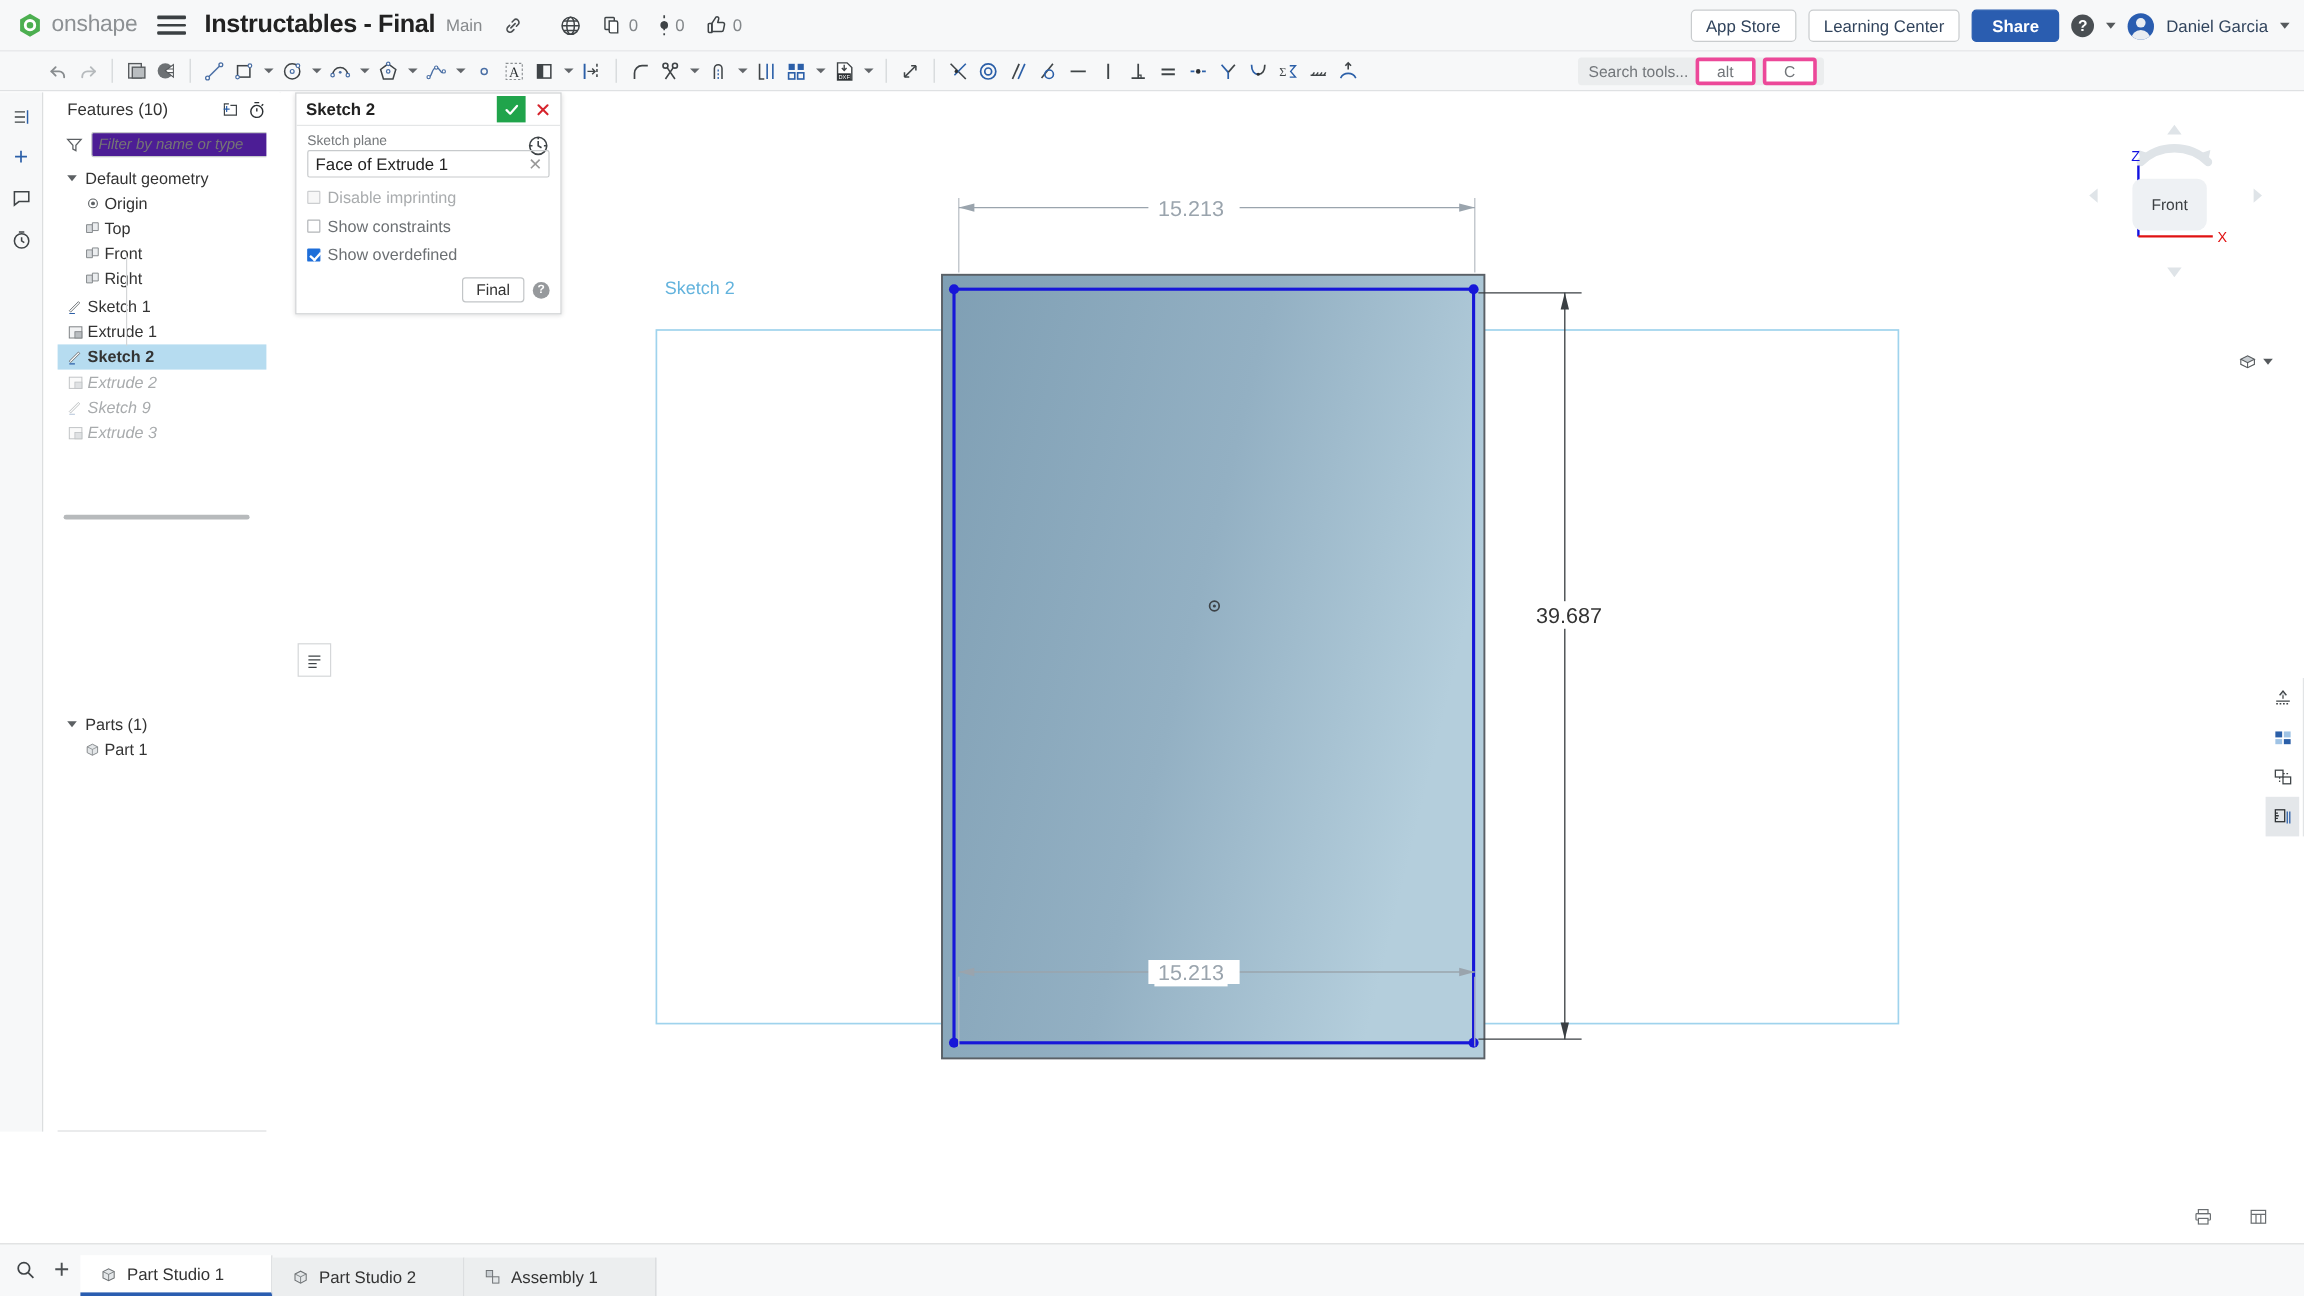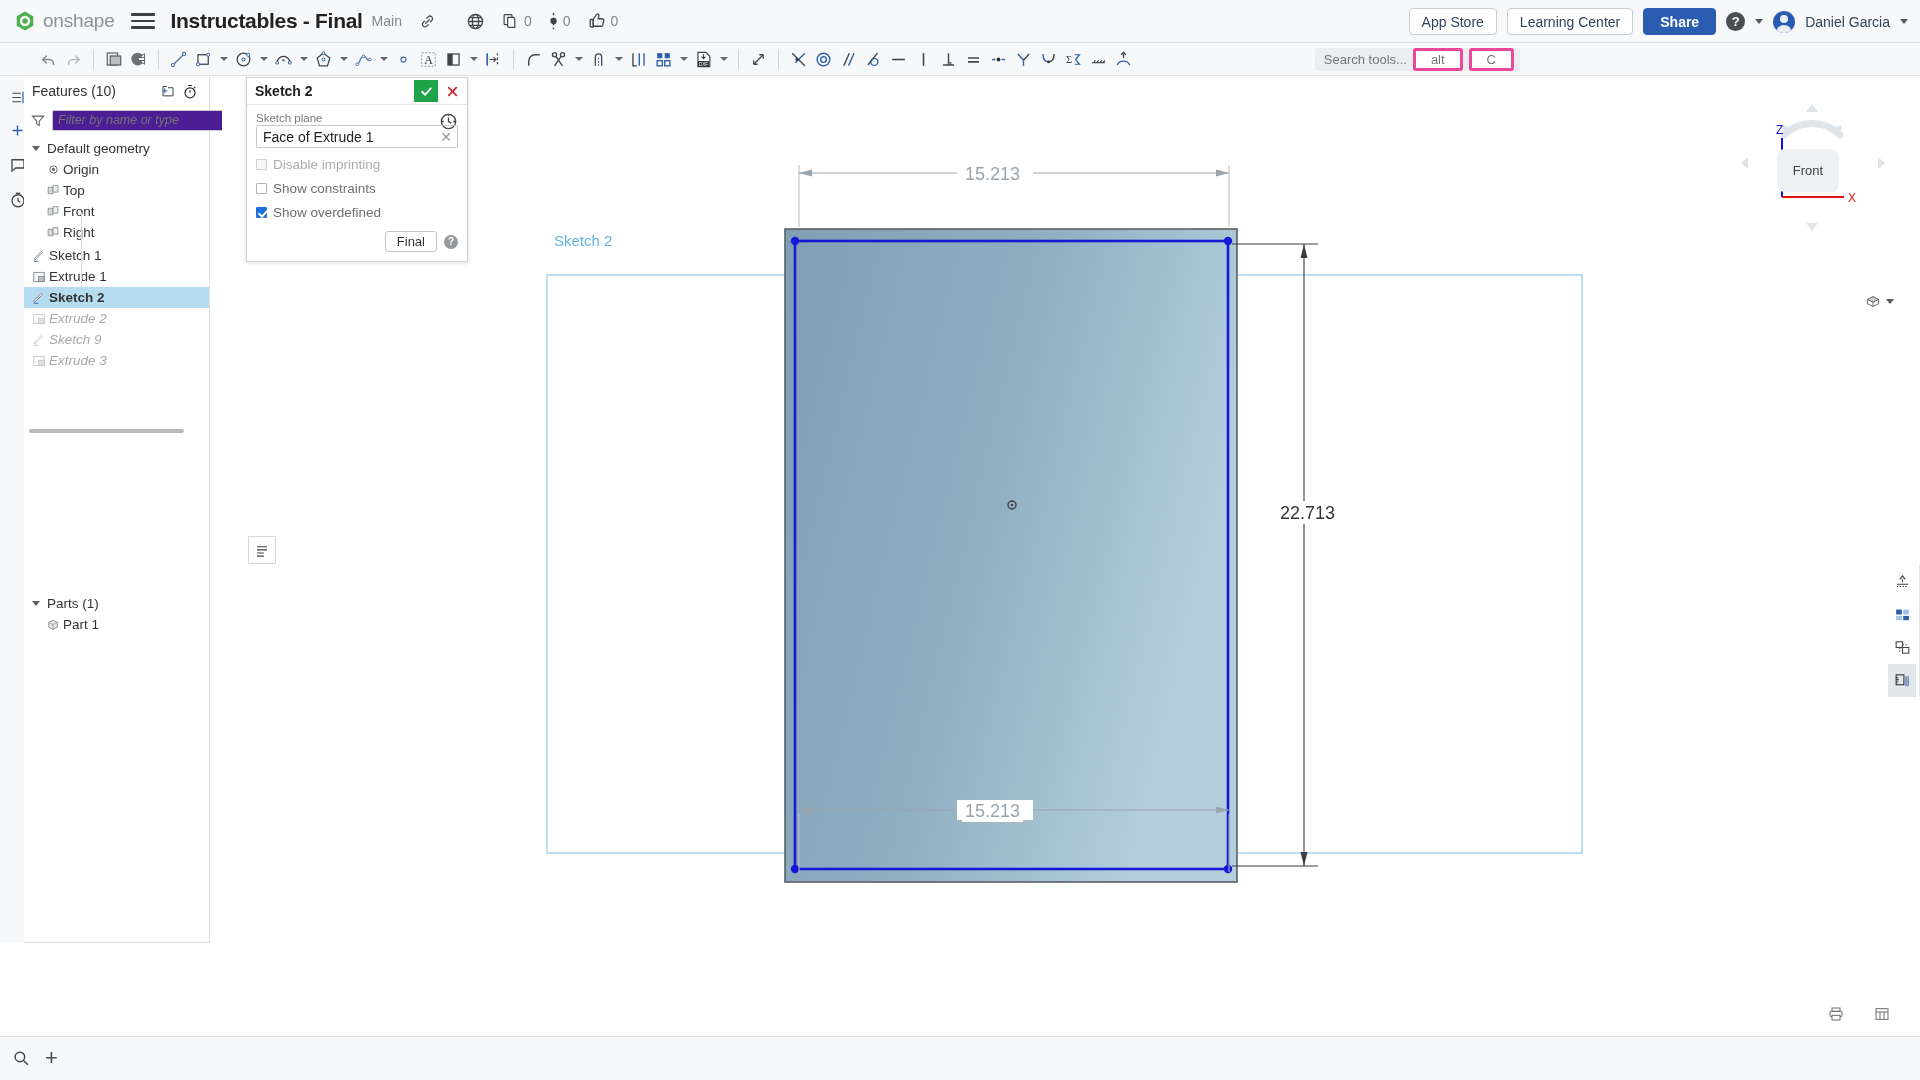--- a/index.html
+++ b/index.html
@@ -66,21 +66,21 @@
   .searchbox {
     position:absolute; right:400px; top:5px; height:23px;
     background:#ebedee; border-radius:3px; display:flex; align-items:center;
     padding:0 6px 0 9px; gap:6px; cursor:text;
   }
   .searchbox span { font-size:13px;color:#72767a; }
   .kbd { border:3px solid #ec4899;background:#fff;border-radius:3px;font-size:10px;color:#55595c;padding:1px 15px; }
 
   
   .leftpanel {
-    position:absolute; left:24px; top:77px; width:186px; height:866px;
+    position:absolute; left:48px; top:77px; width:186px; height:866px;
     background:#fff; border-right:1px solid #dcdedf;
   }
   .lp-header { height:28px; display:flex; align-items:center; padding:0 8px; }
   .lp-title { font-size:14px; color:#333; flex:1; }
   .lp-hicon { width:22px;height:22px;display:flex;align-items:center;justify-content:center;cursor:pointer;}
   .lp-filter { height:30px; display:flex; align-items:center; padding:0 6px; gap:6px; }
   .funnel { width:16px;height:15px;cursor:pointer;flex:none;}
   .filter-input {
     flex:1; height:21px; border:1px solid #c7cacc; border-radius:2px;
     font-size:12.5px; font-style:italic; color:#9a9ea1; padding:0 5px;
@@ -711,21 +711,21 @@
     <line x1="1010" y1="167" x2="1096" y2="167" stroke="#3a3f43" stroke-width="1"></line>
     <line x1="1010" y1="789" x2="1096" y2="789" stroke="#3a3f43" stroke-width="1"></line>
     <line x1="1082" y1="167" x2="1082" y2="789" stroke="#3a3f43" stroke-width="1.1"></line>
     <path d="M1082 167 L1078.5 181 L1085.5 181 Z" fill="#3a3f43"></path>
     <path d="M1082 789 L1078.5 775 L1085.5 775 Z" fill="#3a3f43"></path>
     <rect x="1052" y="424" width="62" height="22" fill="#fff"></rect>
   </svg>
 
   <div class="dimtext" style="left:740px;top:87px;color:#9aa4ad;">15.213</div>
   <div class="dimtext" style="left:740px;top:724px;color:#9aa4ad;">15.213</div>
-  <div class="dimtext" style="left:1055px;top:426px;color:#333;">22.713</div>
+  <div class="dimtext" style="left:1055px;top:426px;color:#333;">39.687</div>
 
   <div class="sketch-label" style="left:332px;top:155px;">Sketch 2</div>
 
   <div class="panel-toggle" style="left:26px;top:459px;">
     <svg width="16" height="15" viewBox="0 0 24 24" fill="none" stroke="#3f4447" stroke-width="1.7">
         <path d="M4 6h16M4 11h16M4 16h11M4 21h11"></path>
       </svg>
   </div>
 
   <div class="vc">
@@ -857,13 +857,36 @@
 <div class="bottombar">
   <div class="bb-left">
     <div class="bb-ico">
       <svg width="19" height="19" viewBox="0 0 24 24" fill="none" stroke="#3f4447" stroke-width="1.8">
           <circle cx="10" cy="10" r="6"></circle>
           <path d="M14.5 14.5 20 20"></path>
         </svg>
     </div>
     <div class="plus">+</div>
   </div>
+  <div style="display:flex;align-items:flex-end;">
+    <div class="tab active">
+      <svg width="15" height="14" viewBox="0 0 24 24">
+          <path d="M4 8 12 4l8 4v9l-8 4-8-4z" fill="#e4e7e9" stroke="#6e7275" stroke-width="1.5"></path>
+          <path d="M4 8l8 4 8-4M12 12v9" stroke="#6e7275" stroke-width="1.2" fill="none"></path>
+        </svg>
+      <span>Part Studio 1</span>
+    </div>
+    <div class="tab">
+      <svg width="15" height="14" viewBox="0 0 24 24">
+          <path d="M4 8 12 4l8 4v9l-8 4-8-4z" fill="#e4e7e9" stroke="#6e7275" stroke-width="1.5"></path>
+          <path d="M4 8l8 4 8-4M12 12v9" stroke="#6e7275" stroke-width="1.2" fill="none"></path>
+        </svg>
+      <span>Part Studio 2</span>
+    </div>
+    <div class="tab">
+      <svg width="15" height="14" viewBox="0 0 24 24">
+          <rect x="3" y="3" width="9" height="9" fill="#c9ced2" stroke="#6e7275" stroke-width="1.4"></rect>
+          <rect x="12" y="12" width="9" height="9" fill="#e4e7e9" stroke="#6e7275" stroke-width="1.4"></rect>
+        </svg>
+      <span>Assembly 1</span>
+    </div>
+  </div>
 </div>
 
 </body></html>

